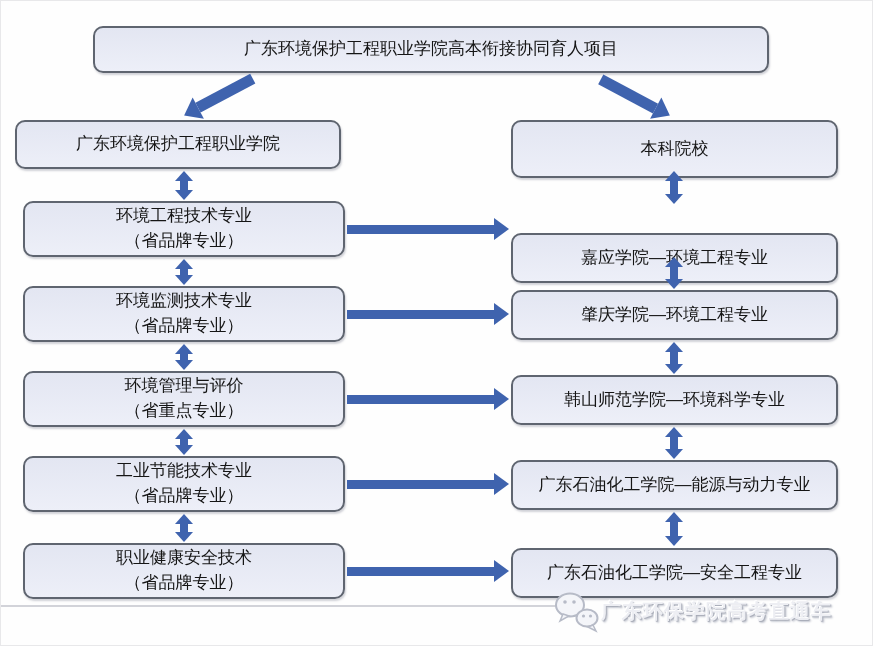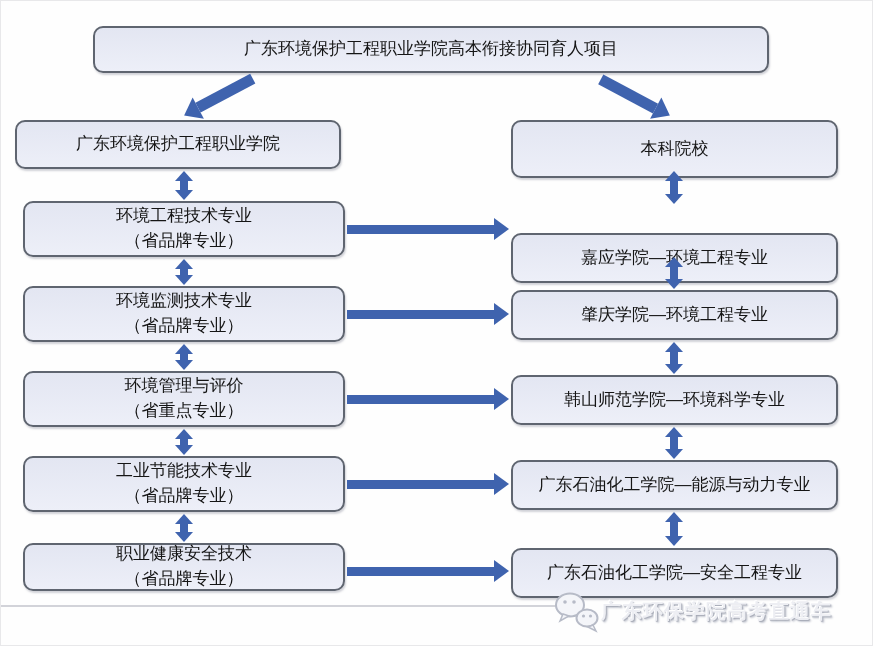--- a/index.html
+++ b/index.html
@@ -81,21 +81,21 @@
     <div class="l">（省品牌专业）</div>
   </div>
   <div class="node" style="left:22px;top:370px;width:322px;height:56px;">
     <div class="l">环境管理与评价</div>
     <div class="l">（省重点专业）</div>
   </div>
   <div class="node" style="left:22px;top:455px;width:322px;height:56px;">
     <div class="l">工业节能技术专业</div>
     <div class="l">（省品牌专业）</div>
   </div>
-  <div class="node" style="left:22px;top:542px;width:322px;height:48px;">
+  <div class="node" style="left:22px;top:542px;width:322px;height:56px;">
     <div class="l">职业健康安全技术</div>
     <div class="l">（省品牌专业）</div>
   </div>
 
   <div class="node" style="left:510px;top:204px;width:327px;height:50px;margin-top:28px;">
     <div class="l">嘉应学院—环境工程专业</div>
   </div>
   <div class="node" style="left:510px;top:289px;width:327px;height:50px;">
     <div class="l">肇庆学院—环境工程专业</div>
   </div>

